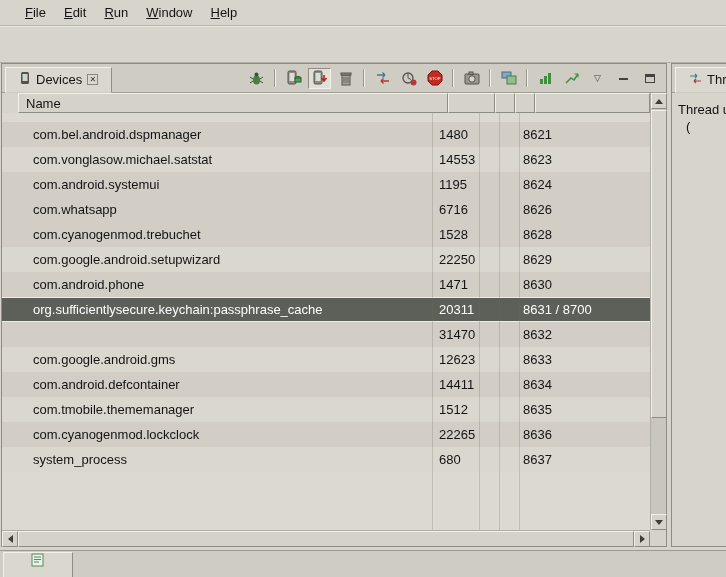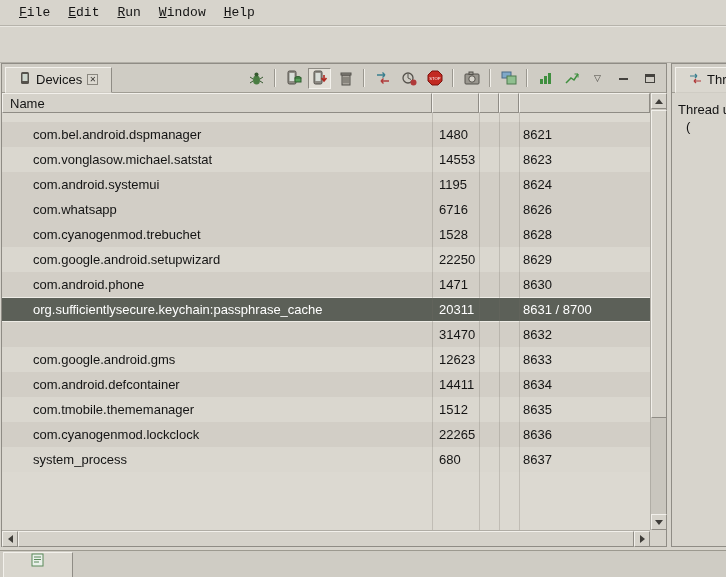--- a/index.html
+++ b/index.html
@@ -10,21 +10,21 @@
     position:relative;
     overflow:hidden;
     color:#141414;
     font-size:13px;
   }
 
   
   .menubar {
     position:absolute; top:0; left:0; width:100%; height:26px;
     background:#d7d4cc; border-bottom:1px solid #b6b3ab;
-    display:flex; align-items:center; padding-left:10px;font-family:Liberation Mono, monospace;
+    display:flex; align-items:center; padding-left:16px;
   }
   .menu-item { padding:4px 9px; cursor:default; }
   .menu-item::first-letter { text-decoration:underline; }
 
   
   .toolbar-strip {
     position:absolute; top:26px; left:0; width:100%; height:37px;
     background:#d7d4cc; border-bottom:1px solid #b2afa7;
     box-shadow: inset 0 1px 0 #e9e7e1;
   }
@@ -78,21 +78,21 @@
   
   .table-area { position:absolute; top:29px; left:0; right:0; bottom:0; }
   .thead {
     position:absolute; top:0; left:0; right:16px; height:20px; display:flex;
   }
   .th {
     background:#d5d2ca; border:1px solid;
     border-color:#f2f0eb #8f8c85 #8f8c85 #f2f0eb;
     padding:2px 7px; overflow:hidden;
   }
-  .th-name { width:430px; } .th-a { width:47px; } .th-b { width:20px; }
+  .th-name { width:430px;margin-left:16px; } .th-a { width:47px; } .th-b { width:20px; }
   .th-c { width:20px; } .th-d { flex:1; }
 
   .tbody {
     position:absolute; top:20px; left:0; right:16px; bottom:16px;
     background:#dcd9d1; overflow:hidden;
   }
   .scroll-gap { height:9px; background:#dcd9d1; }
   .trow { position:relative; height:25px; line-height:25px; }
   .trow.even { background:#d2cec6; }
   .trow.odd  { background:#dad7cf;text-align:right; }

